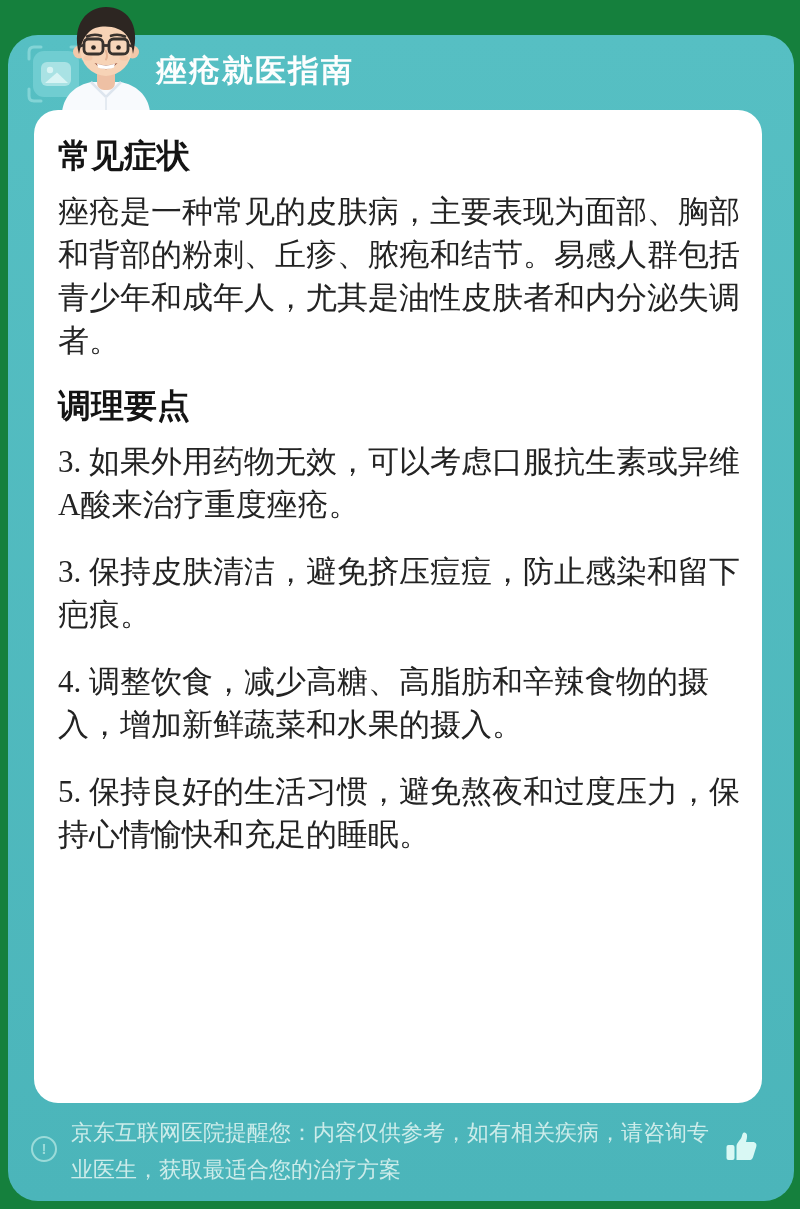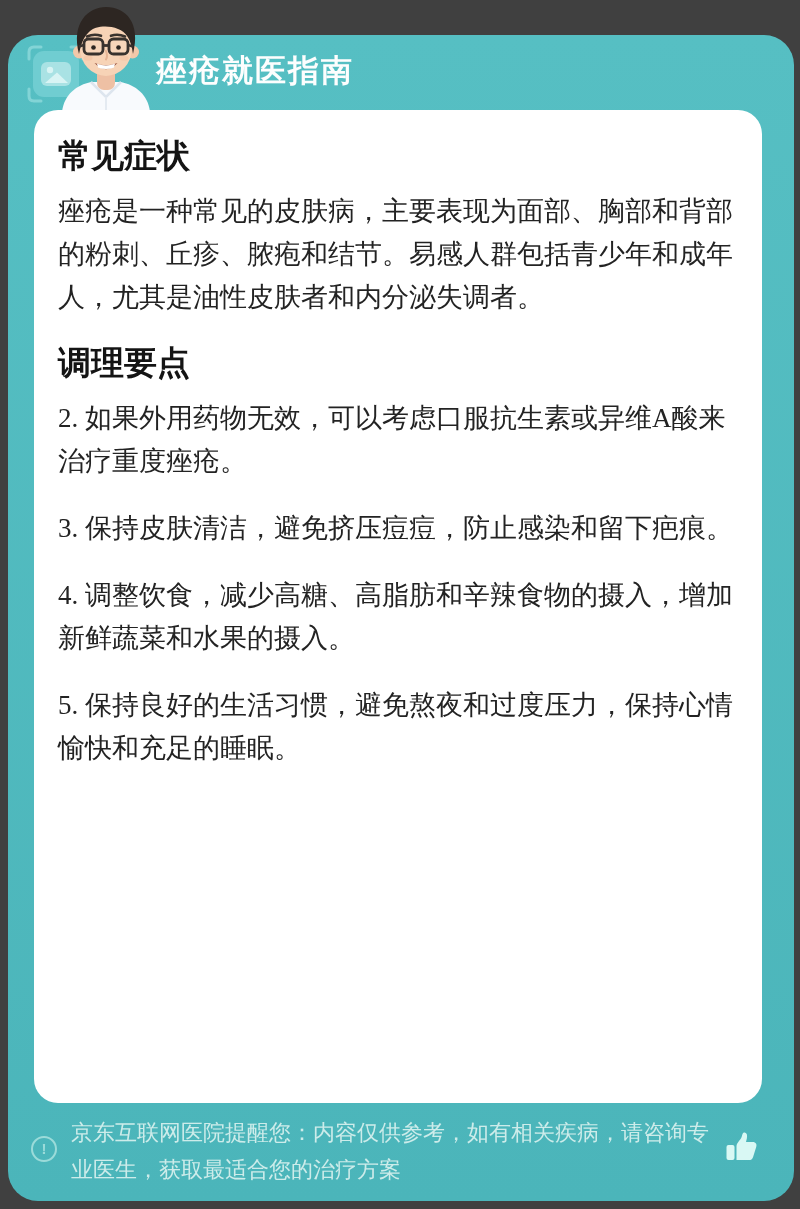--- a/index.html
+++ b/index.html
@@ -1,31 +1,31 @@
 <!DOCTYPE html>
 <html><head>
 <meta charset="utf-8">
 <style>
   html,body{margin:0;padding:0;}
   body{width:800px;height:1209px;background:#ffffff;font-family:"Liberation Sans",sans-serif;}
-  .page{position:relative;width:800px;height:1209px;background:#404040;overflow:hidden;}
+  .page{position:relative;width:800px;height:1209px;background:#15803d;overflow:hidden;}
 
   .frame{position:absolute;left:8px;top:35px;width:786px;height:1166px;border-radius:30px;
          background:linear-gradient(180deg,#56bfc3 0%,#4bb5ba 100%);}
 
   .badge{position:absolute;left:24px;top:42px;width:64px;height:64px;}
   .avatar{position:absolute;left:50px;top:4px;width:112px;height:108px;}
   .page-title{position:absolute;left:156px;top:50px;font-size:31px;font-weight:bold;color:#fdfefe;
               letter-spacing:2px;white-space:nowrap;}
 
   .card{position:absolute;left:34px;top:110px;width:728px;height:993px;background:#ffffff;
         border-radius:24px;padding:26px 18px 8px 24px;box-sizing:border-box;overflow:hidden;}
   .sec-heading{font-size:33px;line-height:40px;font-weight:bold;color:#141414;margin:0 0 14px;
                font-family:"Liberation Sans",sans-serif;}
-  .body-p{font-size:27px;line-height:43px;color:#232323;margin:0 0 24px;width:688px;
+  .body-p{font-size:31px;line-height:43px;color:#232323;margin:0 0 24px;width:688px;
           font-family:"Liberation Serif",serif;}
 
   .disclaimer{position:absolute;left:64px;top:1114px;width:656px;font-size:22px;line-height:37px;
               color:#cdecea;margin-left:7px;}
   .alert-badge{position:absolute;left:31px;top:1136px;width:26px;height:26px;box-sizing:border-box;
                border:2px solid #a9e2df;border-radius:50%;color:#a9e2df;font-size:15px;
                line-height:22px;text-align:center;font-weight:bold;opacity:.85;}
   .thumb{position:absolute;left:723px;top:1128px;width:36px;height:36px;}
 </style>
 </head>
@@ -85,21 +85,21 @@
   </svg>
 
   <div class="page-title">痤疮就医指南</div>
 
   <div class="card">
     <h2 class="sec-heading">常见症状</h2>
     <p class="body-p">痤疮是一种常见的皮肤病，主要表现为面部、胸部和背部的粉刺、丘疹、脓疱和结节。易感人群包括青少年和成年人，尤其是油性皮肤者和内分泌失调者。</p>
 
 
     <h2 class="sec-heading">调理要点</h2>
-    <p class="body-p">2. 如果外用药物无效，可以考虑口服抗生素或异维A酸来治疗重度痤疮。</p>
+    <p class="body-p">3. 如果外用药物无效，可以考虑口服抗生素或异维A酸来治疗重度痤疮。</p>
     <p class="body-p">3. 保持皮肤清洁，避免挤压痘痘，防止感染和留下疤痕。</p>
     <p class="body-p">4. 调整饮食，减少高糖、高脂肪和辛辣食物的摄入，增加新鲜蔬菜和水果的摄入。</p>
     <p class="body-p">5. 保持良好的生活习惯，避免熬夜和过度压力，保持心情愉快和充足的睡眠。</p>
   </div>
 
   <div class="alert-badge">!</div>
   <div class="disclaimer">京东互联网医院提醒您：内容仅供参考，如有相关疾病，请咨询专业医生，获取最适合您的治疗方案</div>
 
   <svg class="thumb" viewBox="0 0 36 36" aria-hidden="true">
     <rect x="3.5" y="17" width="8" height="15" rx="2" fill="#d9f8f4"></rect>

